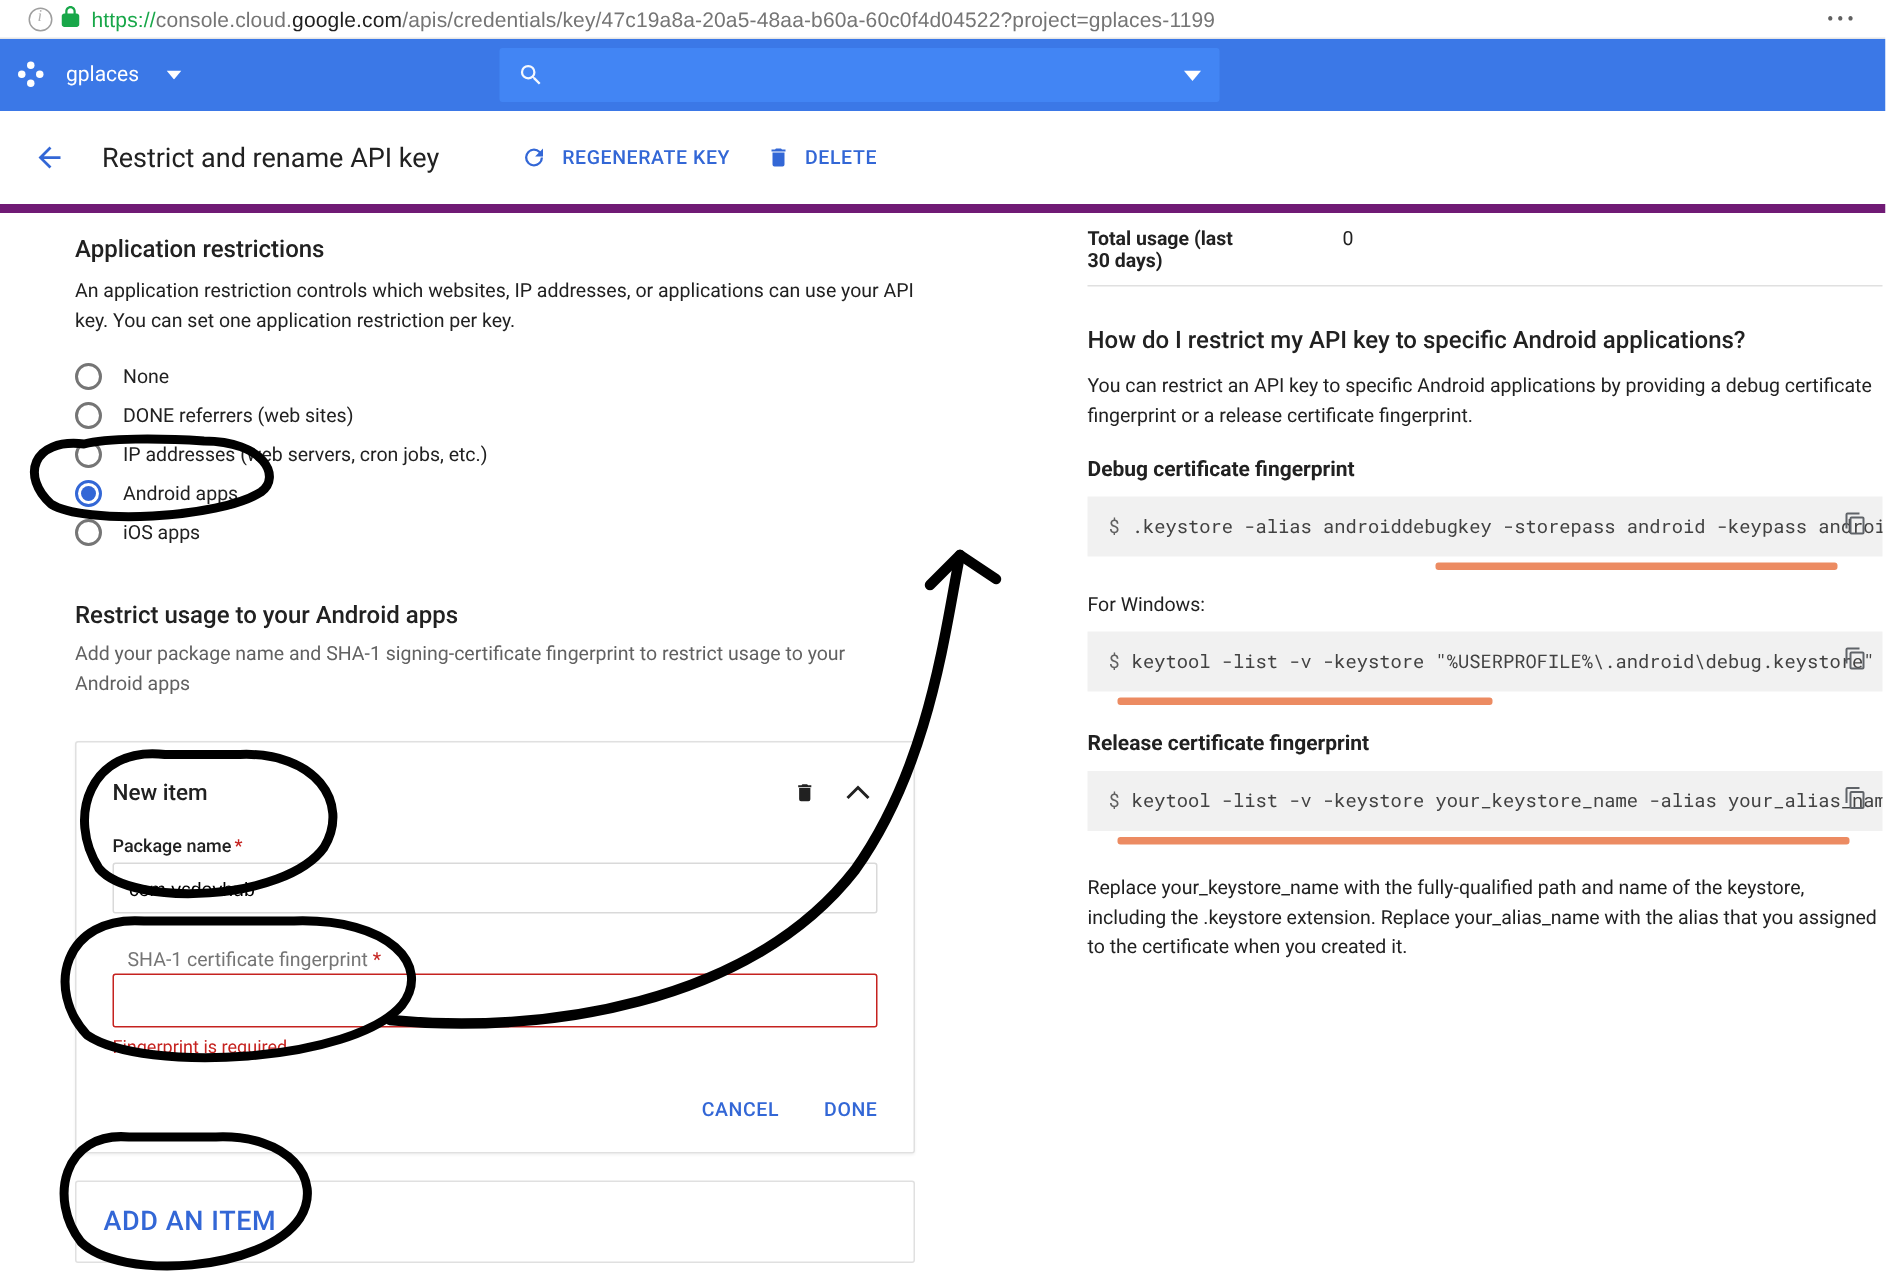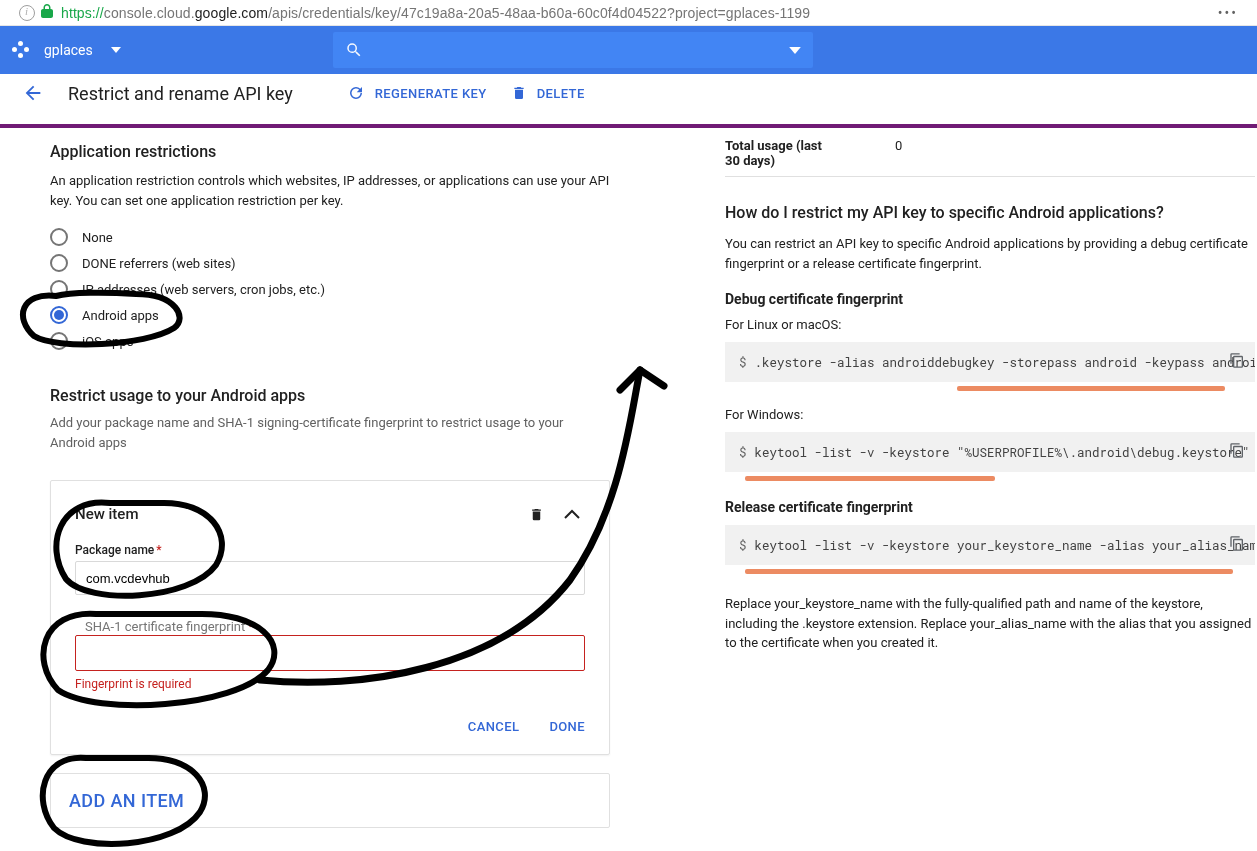--- a/index.html
+++ b/index.html
@@ -24,21 +24,21 @@
   .top-bar .product .apps-icon span:nth-child(1){left:0;top:6px;}
   .top-bar .product .apps-icon span:nth-child(2){left:6px;top:0;}
   .top-bar .product .apps-icon span:nth-child(3){left:12px;top:6px;}
   .top-bar .product .apps-icon span:nth-child(4){left:6px;top:12px;}
   .top-bar .product .down { margin-left:4px; }
   .top-bar .search-wrap { margin: 0 auto; width: 480px; height: 36px; background: #4285f4; border-radius: 2px; display:flex; align-items:center; padding:0 12px; position: relative; }
   .top-bar .search-wrap .mag { color:#fff; opacity:.95; }
   .top-bar .search-wrap .drop { margin-left:auto; color:#fff; }
 
   
-  .page-head { display:flex; align-items:center; gap: 24px; padding: 8px 22px 20px 22px; border-bottom: 4px solid #701a75; }
+  .page-head { display:flex; align-items:center; gap: 24px; padding: 20px 22px 20px 22px; border-bottom: 6px solid #701a75; }
   .page-head .back svg { display:block; }
   .page-head h1 { font-size: 18px; font-weight: 400; color: #212121; margin-right: 30px; }
   .action-btn { display:flex; align-items:center; gap:10px; color:#3367d6; font-size:13px; font-weight:500; letter-spacing:.4px; cursor:pointer; }
   .action-btn svg { fill:#3367d6; }
 
   
   .cols { display:flex; align-items:flex-start; padding: 10px 0 40px 50px; gap: 115px; }
   .left { width: 560px; }
   .right { width: 530px; }
 
@@ -233,21 +233,20 @@
       <div class="usage-row">
         <span class="lbl">Total usage (last 30 days)</span>
         <span class="val">0</span>
       </div>
       <hr>
 
       <h2>How do I restrict my API key to specific Android applications?</h2>
       <p class="desc">You can restrict an API key to specific Android applications by providing a debug certificate fingerprint or a release certificate fingerprint.</p>
 
       <h3>Debug certificate fingerprint</h3>
-      <p class="subtxt">For Linux or macOS:</p>
       <div class="code-box">
         <span class="prompt">$</span><span>.keystore -alias androiddebugkey -storepass android -keypass android</span>
         <span class="copy">
           <svg width="16" height="18" viewBox="0 0 24 24" fill="#5f6368">
               <path d="M16 1H4a2 2 0 00-2 2v14h2V3h12V1zm3 4H8a2 2 0 00-2 2v14a2 2 0 002 2h11a2 2 0 002-2V7a2 2 0 00-2-2zm0 16H8V7h11v14z"></path>
             </svg>
         </span>
       </div>
       <div class="underline-orange u1"></div>
 

